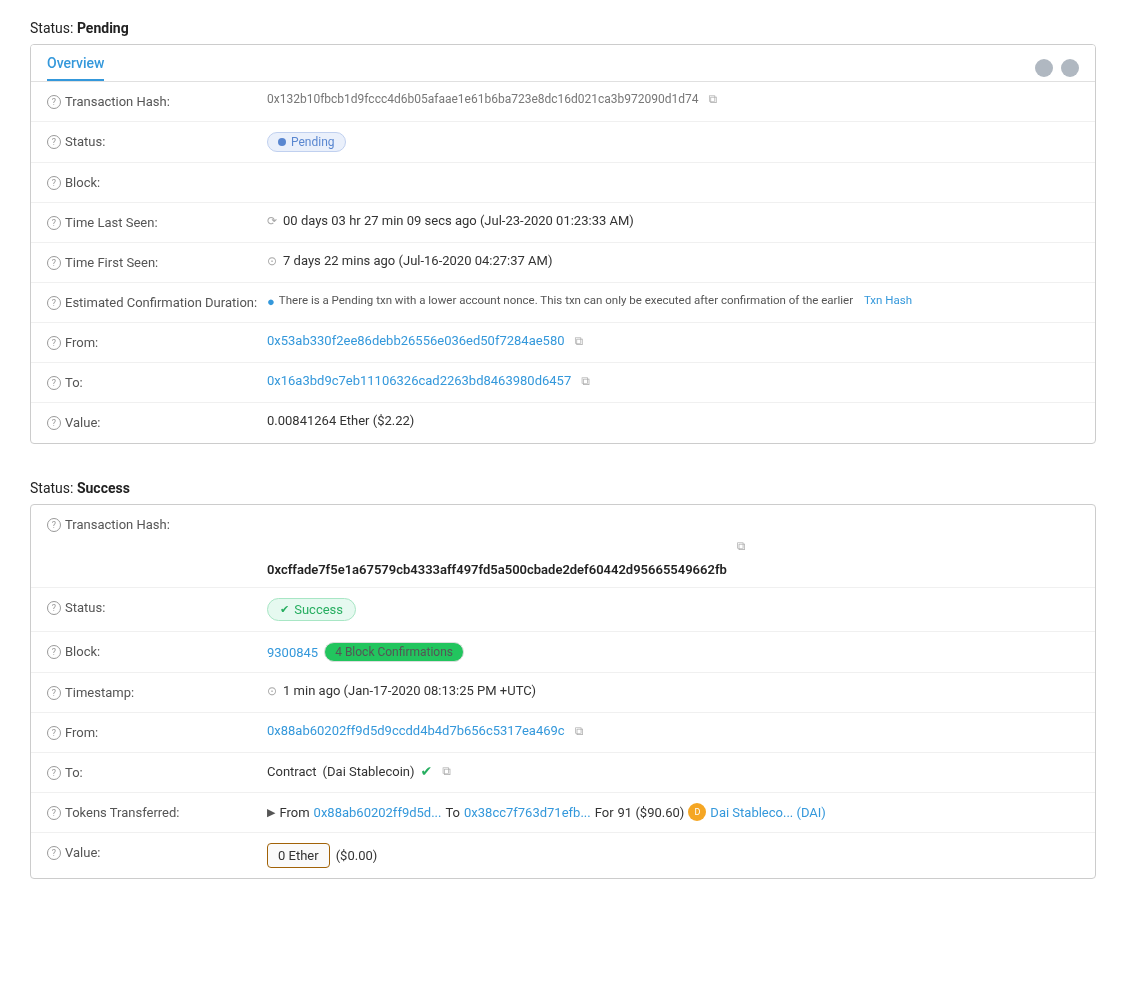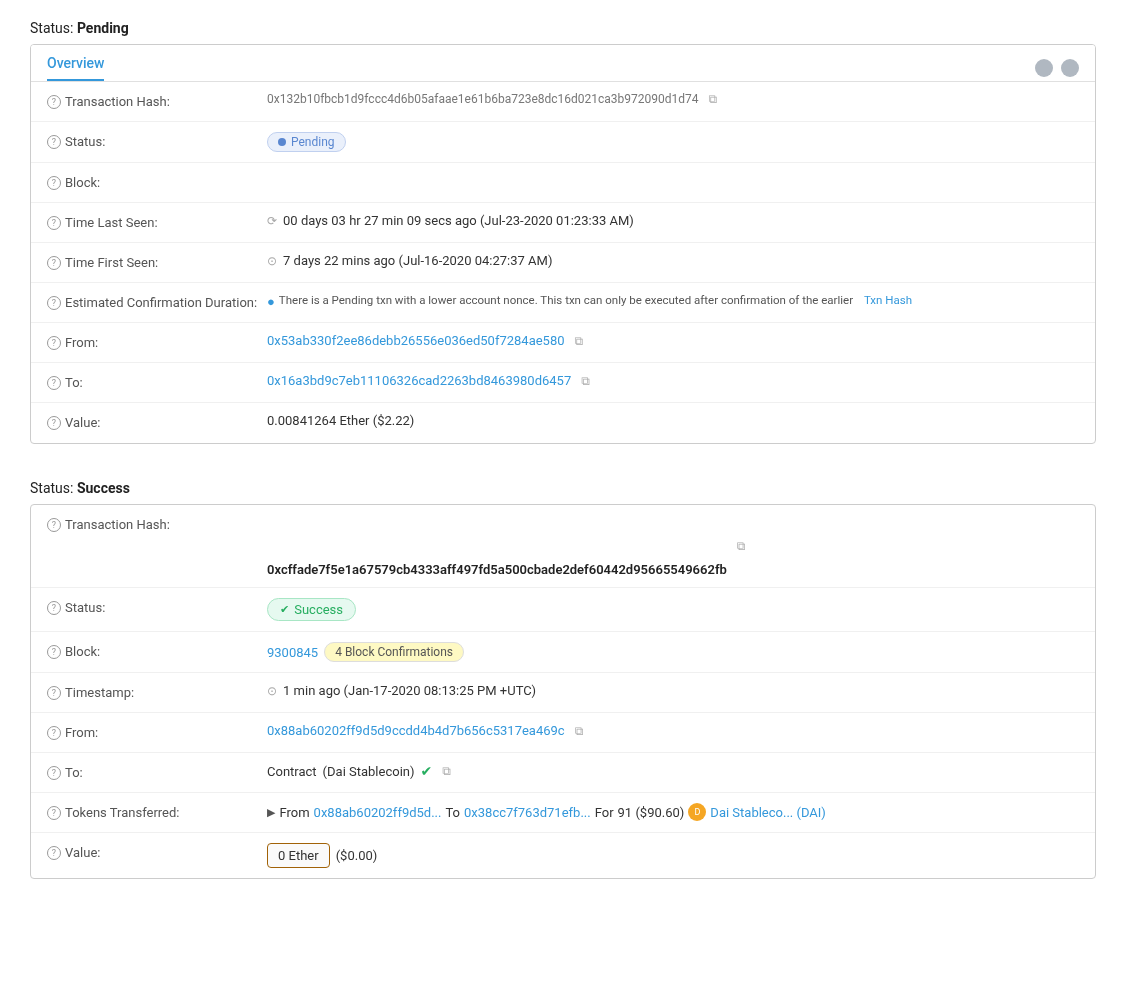--- a/index.html
+++ b/index.html
@@ -128,21 +128,21 @@
       display: inline-flex;
       align-items: center;
       gap: 5px;
     }
     .badge-success::before {
       content: '✔';
       font-size: 11px;
       color: #27ae60;
     }
     .badge-confirmations {
-      background: #fef9c3;
+      background: #22c55e;
       border: 1px solid #ddd;
       border-radius: 12px;
       padding: 2px 10px;
       font-size: 12px;
       color: #555;
     }
 
     .link {
       color: #3498db;
       text-decoration: none;

